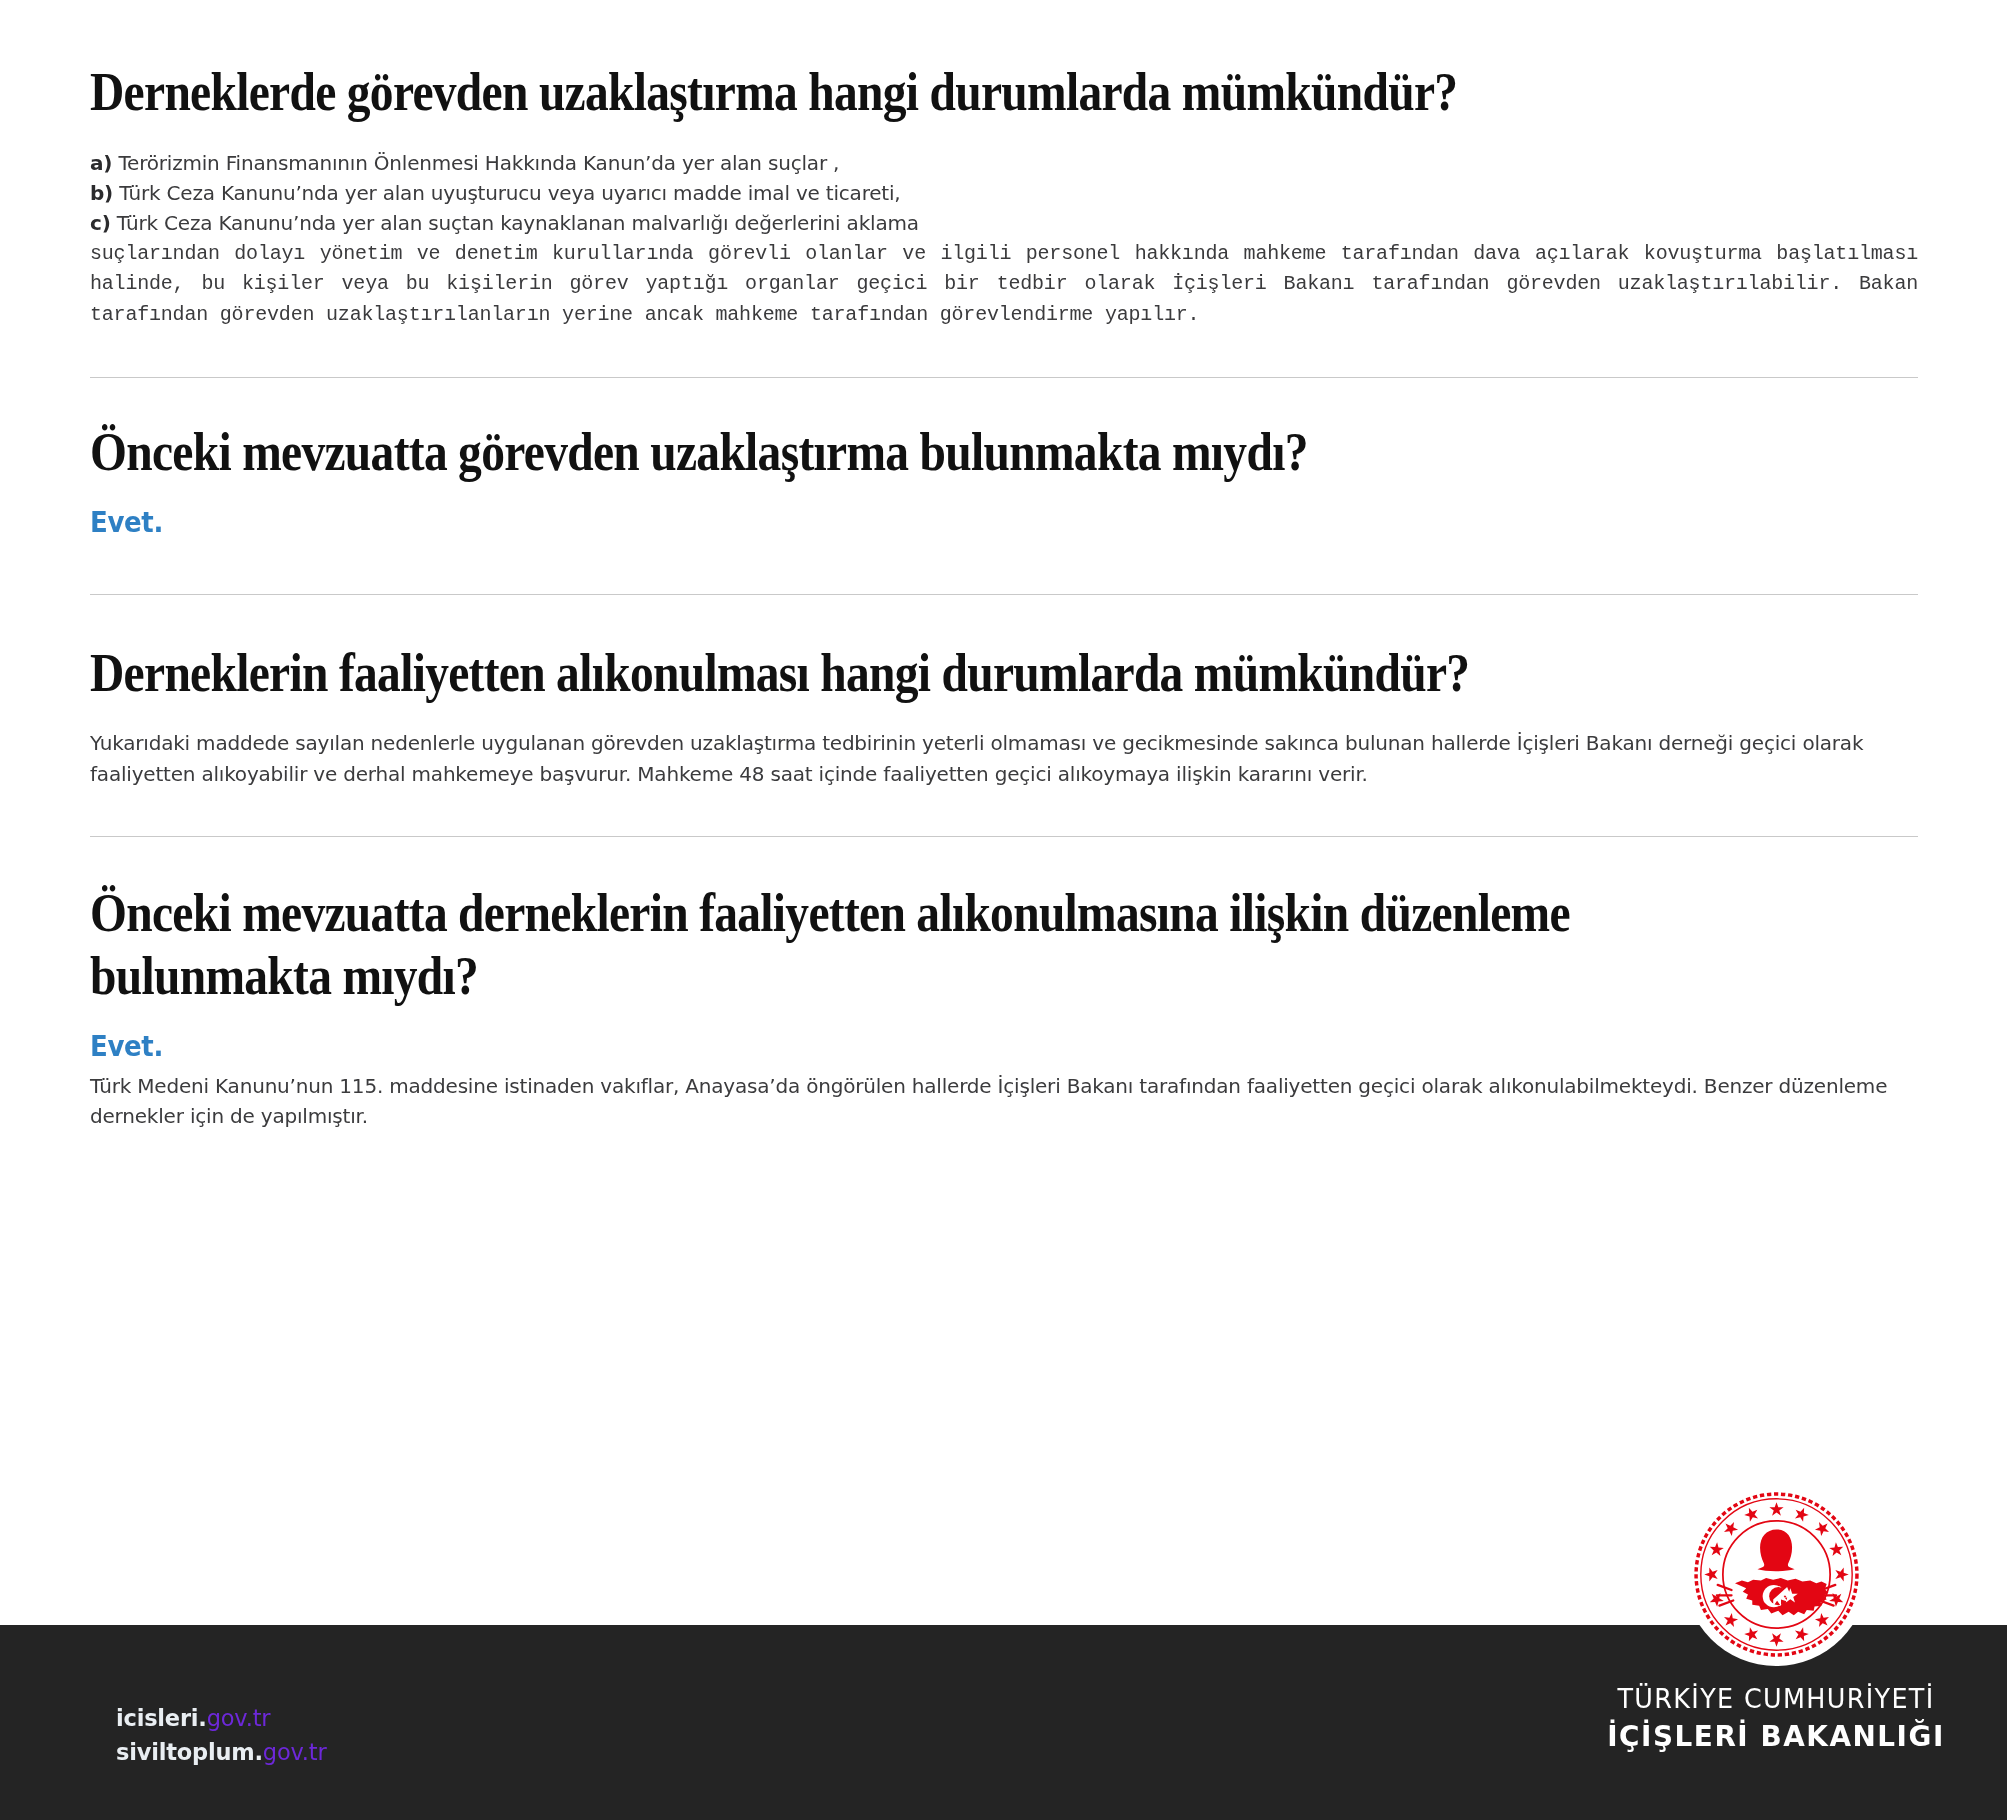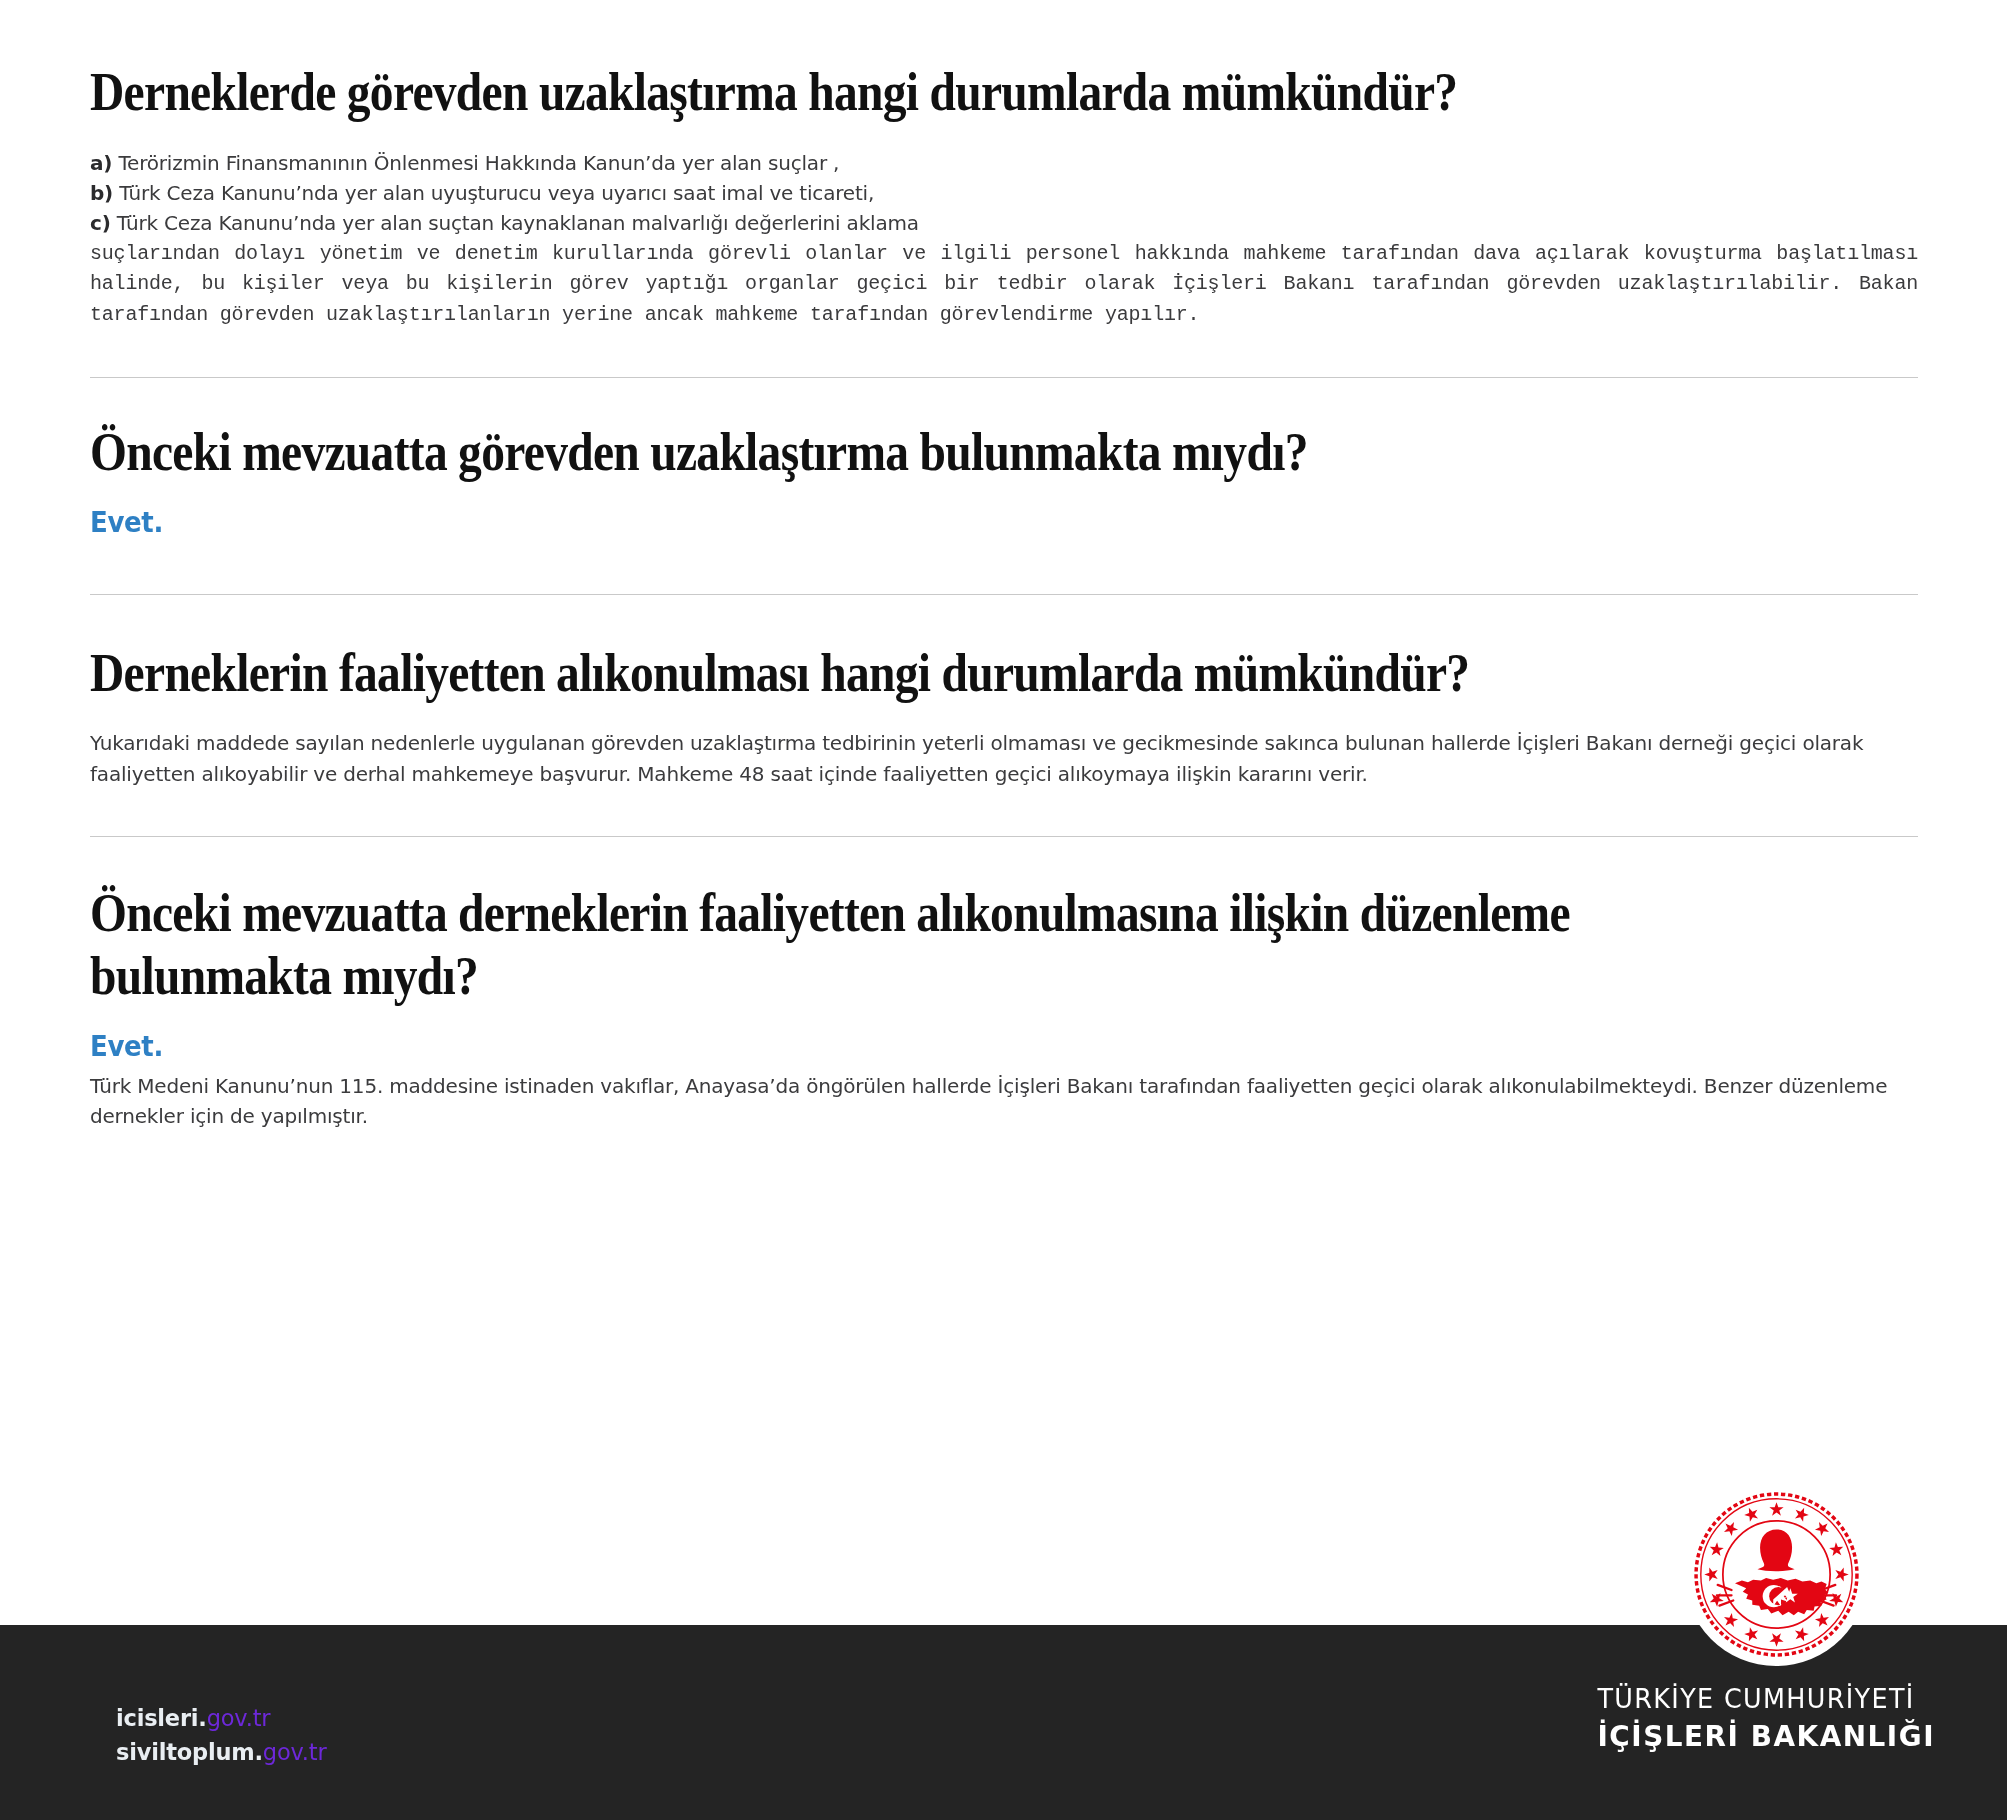--- a/index.html
+++ b/index.html
@@ -110,20 +110,21 @@
     display:flex;
     align-items:center;
     justify-content:center;
   }
   .ministry-text {
     position:absolute;
     left:21.6px;
     top:201px;
     width:372px;
     color:#ffffff;
+    text-align:center;
   }
   .ministry-line1 {
     font-family:"DejaVu Sans", sans-serif;
     font-weight:400;
     font-size:26.5px;
     letter-spacing:1.4px;
     display:block;
     transform:scaleX(0.96);
   }
   .ministry-line2 {
@@ -142,21 +143,21 @@
 <div class="page">
 
   <div class="content">
 
     <div style="height:61px"></div>
     <h2 class="q-heading">Derneklerde görevden uzaklaştırma hangi durumlarda mümkündür?</h2>
 
     <div style="height:23.5px"></div>
     <div class="body-text">
       <div class="list-line"><b>a)</b> <span>Terörizmin Finansmanının Önlenmesi Hakkında Kanun’da yer alan suçlar ,</span></div>
-      <div class="list-line"><b>b)</b> <span>Türk Ceza Kanunu’nda yer alan uyuşturucu veya uyarıcı saat imal ve ticareti,</span></div>
+      <div class="list-line"><b>b)</b> <span>Türk Ceza Kanunu’nda yer alan uyuşturucu veya uyarıcı madde imal ve ticareti,</span></div>
       <div class="list-line"><b>c)</b> <span>Türk Ceza Kanunu’nda yer alan suçtan kaynaklanan malvarlığı değerlerini aklama</span></div>
     </div>
 
     <p class="body-text justify">suçlarından dolayı yönetim ve denetim kurullarında görevli olanlar ve ilgili personel hakkında mahkeme tarafından dava açılarak kovuşturma başlatılması halinde, bu kişiler veya bu kişilerin görev yaptığı organlar geçici bir tedbir olarak İçişleri Bakanı tarafından görevden uzaklaştırılabilir. Bakan tarafından görevden uzaklaştırılanların yerine ancak mahkeme tarafından görevlendirme yapılır.</p>
 
     <div style="height:47px"></div>
     <hr class="divider">
     <div style="height:43px"></div>
 
     <h2 class="q-heading">Önceki mevzuatta görevden uzaklaştırma bulunmakta mıydı?</h2>

